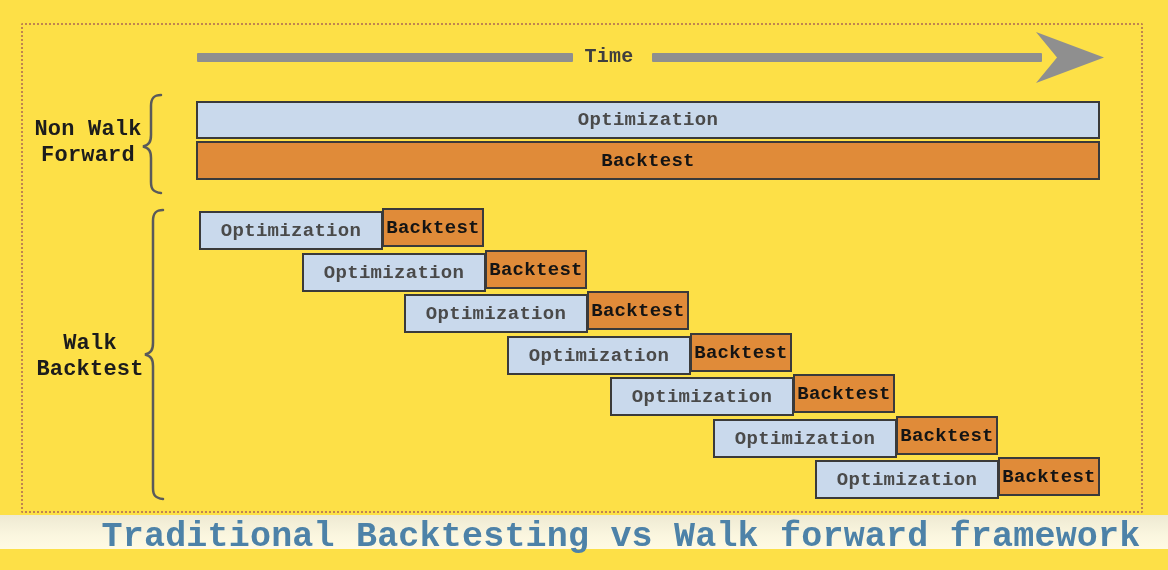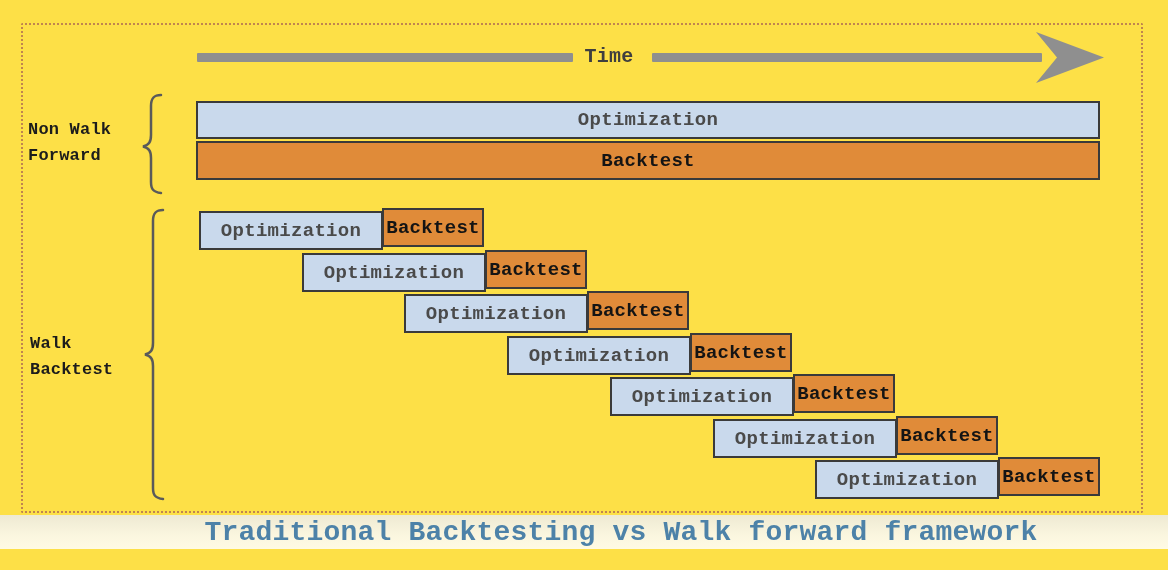--- a/index.html
+++ b/index.html
@@ -14,22 +14,22 @@
   }
   .overlay { position:absolute; left:0; top:0; width:1168px; height:570px; pointer-events:none; }
   .time-line { fill:var(--arrow-gray,#8f8f8f); }
   .arrowhead { fill:var(--arrow-gray,#8f8f8f); }
   .bracket { fill:none; stroke:#5a5a5a; stroke-width:2.5; stroke-linecap:round; }
   .time-label {
     position:absolute; left:569px; top:45px; width:80px; text-align:center;
     font-weight:bold; font-size:20px; color:#3f3f3f; letter-spacing:.3px;
   }
   .section-label {
-    position:absolute; width:120px; font-weight:bold;
-    font-size:17px; line-height:26px; color:#1c1c1c; letter-spacing:.2px;
+    position:absolute; width:120px; text-align:center; font-weight:bold;
+    font-size:22px; line-height:26px; color:#1c1c1c; letter-spacing:.2px;
   }
   .nwf { left:28px; top:117px; }
   .wf  { left:30px; top:331px; }
   .bar {
     position:absolute; left:196px; width:904px; box-sizing:border-box;
     border:2px solid var(--box-border,#3a3a3a);
     display:flex; align-items:center; justify-content:center;
     font-weight:bold; font-size:19px; letter-spacing:.3px;
   }
   .bar-opt { top:101px; height:38px; background:var(--optimization-fill,#c9d9ec); color:#4a4a4a; }
@@ -44,21 +44,21 @@
   .opt { left:0;    top:3px; width:184px; background:var(--optimization-fill,#c9d9ec); color:#4a4a4a; }
   .bt  { left:183px; top:0;  width:102px; background:var(--backtest-fill,#e08b39);  color:#141414; }
   .shadow-band {
     position:absolute; left:0; top:515px; width:1168px; height:34px;
     background:linear-gradient(180deg,#ebebeb 0%,#fafafa 60%,#ffffff 100%);
     opacity:.85;
   }
   .title {
     position:absolute; left:0; top:517px; width:1168px; box-sizing:border-box;
     padding-left:74px; text-align:center;
-    font-size:28px; font-weight:bold; color:var(--title-blue,#4d82a8); letter-spacing:.2px;
+    font-size:35px; font-weight:bold; color:var(--title-blue,#4d82a8); letter-spacing:.2px;
   }
 </style>
 </head>
 <body>
 
 <div class="canvas">
 
   <div class="frame"></div>
 
   <svg class="overlay" viewBox="0 0 1168 570" xmlns="http://www.w3.org/2000/svg">

